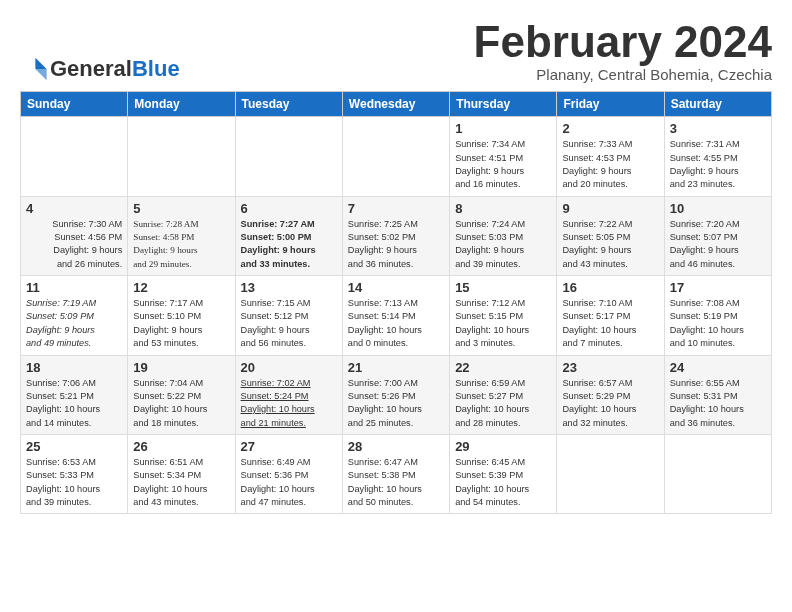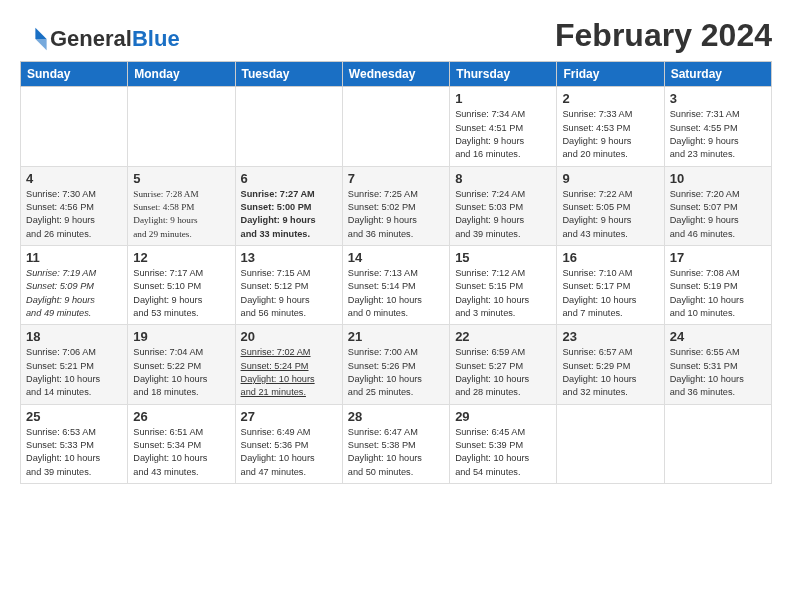--- a/index.html
+++ b/index.html
@@ -33,21 +33,21 @@
     .logo-text .blue { color: #1a6fc4; }
     .logo-icon {
       width: 28px;
       height: 28px;
       margin-right: 2px;
     }
     .title-block {
       text-align: right;
     }
     .month-title {
-      font-size: 32px;
+      font-size: 44px;
       font-weight: bold;
       color: #333;
       line-height: 1.1;
     }
     .location {
       font-size: 15px;
       color: #555;
     }
     table {
       width: 100%;
@@ -103,20 +103,21 @@
       <svg class="logo-icon" viewBox="0 0 40 40">
         <polygon points="22,4 38,20 22,20" fill="#1a6fc4"></polygon>
         <polygon points="22,20 38,20 38,36" fill="#1a6fc4" opacity="0.6"></polygon>
       </svg>
       <div class="logo-text">
         <div><span>General</span><span class="blue">Blue</span></div>
       </div>
     </div>
     <div class="title-block">
       <div class="month-title">February 2024</div>
+      <div class="location">Planany, Central Bohemia, Czechia</div>
     </div>
   </div>
 
   <table>
     <thead>
       <tr>
         <th>Sunday</th>
         <th>Monday</th>
         <th>Tuesday</th>
         <th>Wednesday</th>
@@ -149,21 +150,21 @@
             <span class="day-num">3</span>
             <div class="day-info" style="white-space: pre-line;">Sunrise: 7:31 AM
 Sunset: 4:55 PM
 Daylight: 9 hours
 and 23 minutes.</div>
           </td>
         </tr>
         <tr>
           <td>
             <span class="day-num">4</span>
-            <div class="day-info" style="white-space: pre-line;">Sunrise: 7:30 AM
+            <div class="day-info" style="white-space: pre-line; text-align: right;">Sunrise: 7:30 AM
 Sunset: 4:56 PM
 Daylight: 9 hours
 and 26 minutes.</div>
           </td>
           <td>
             <span class="day-num">5</span>
             <div class="day-info" style="white-space: pre-line; font-family: Liberation Serif, serif;">Sunrise: 7:28 AM
 Sunset: 4:58 PM
 Daylight: 9 hours
 and 29 minutes.</div>

